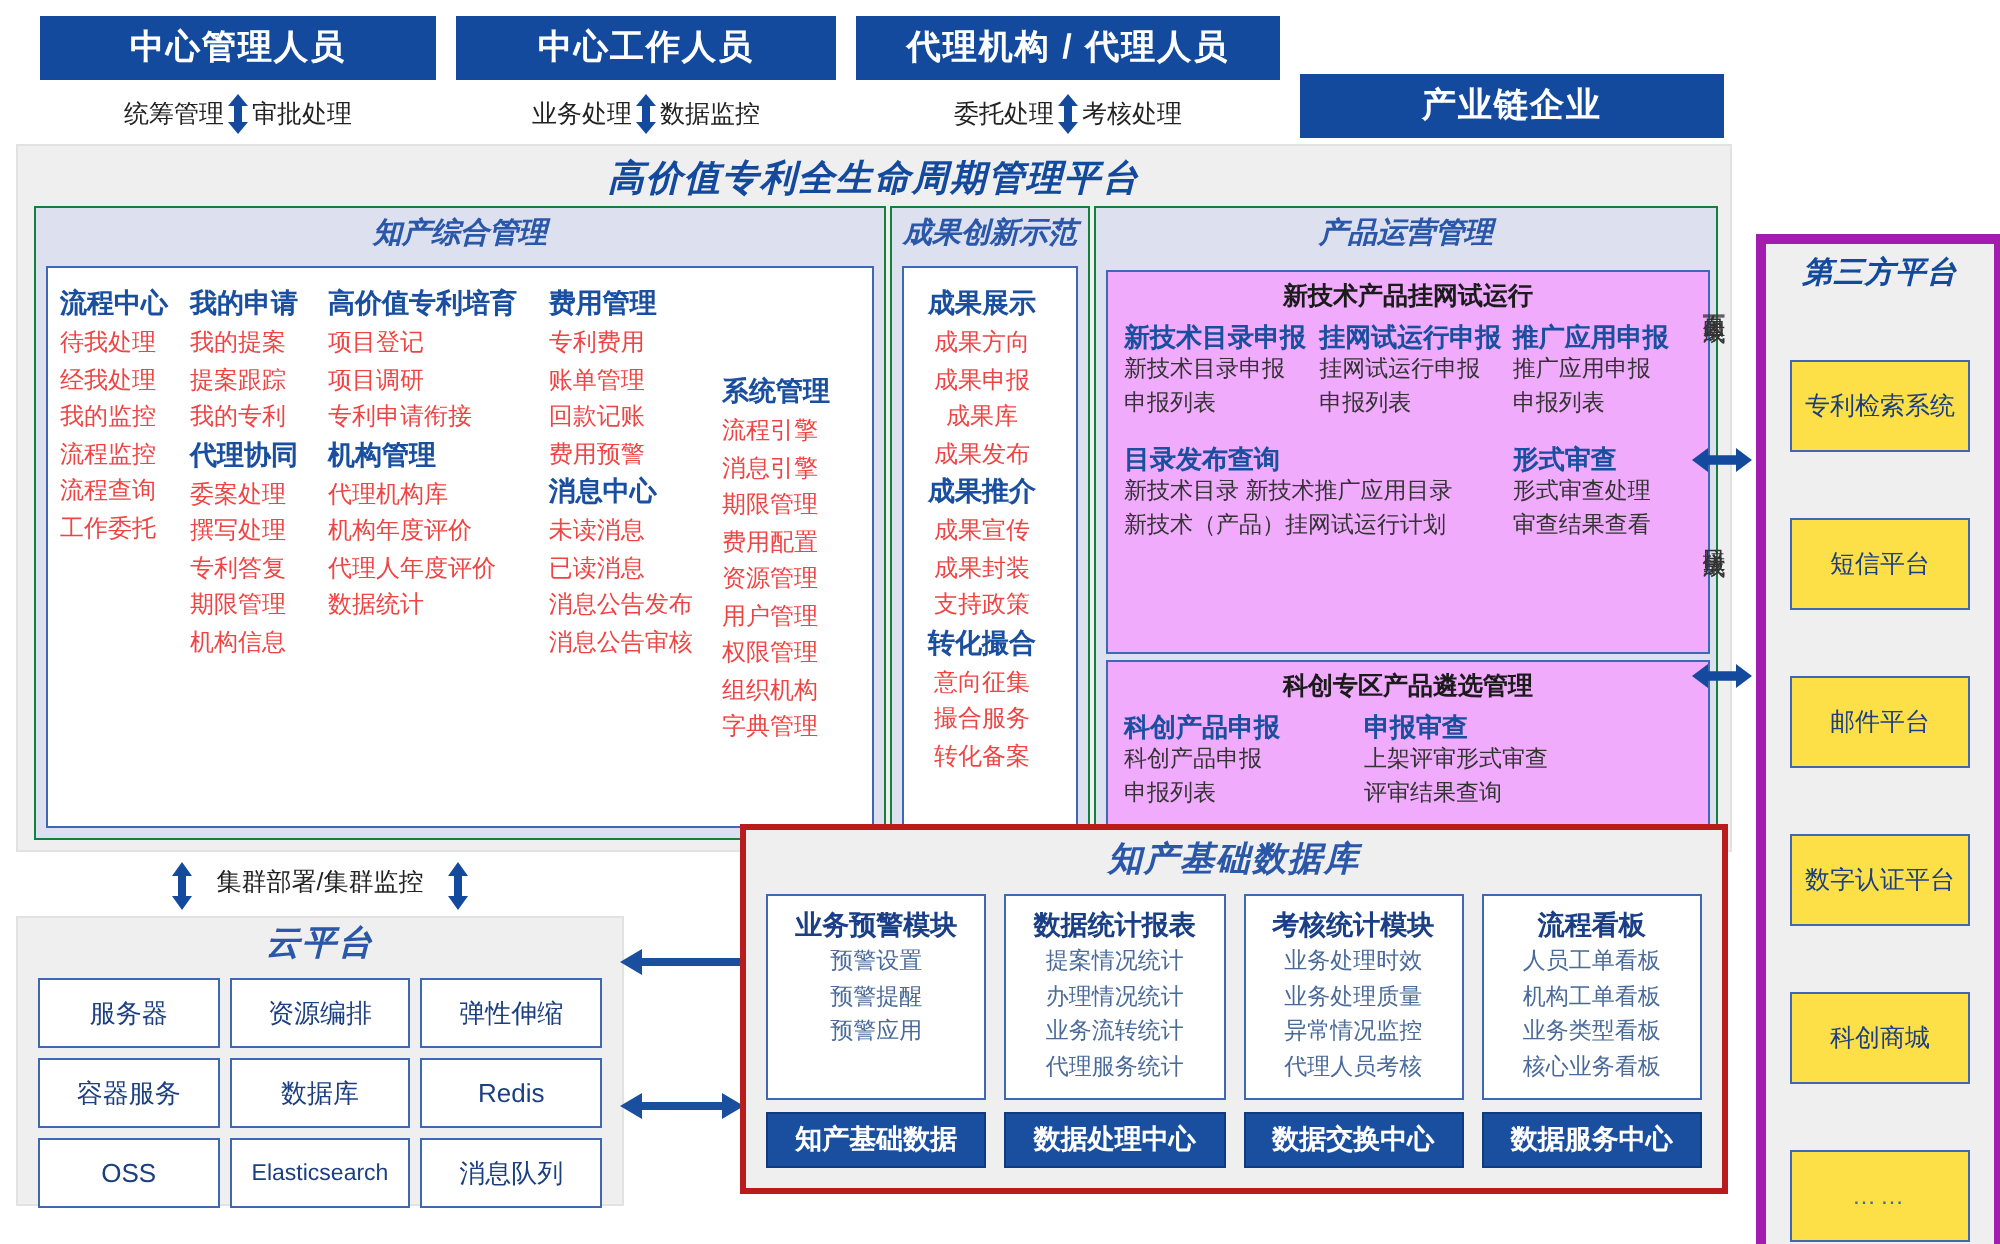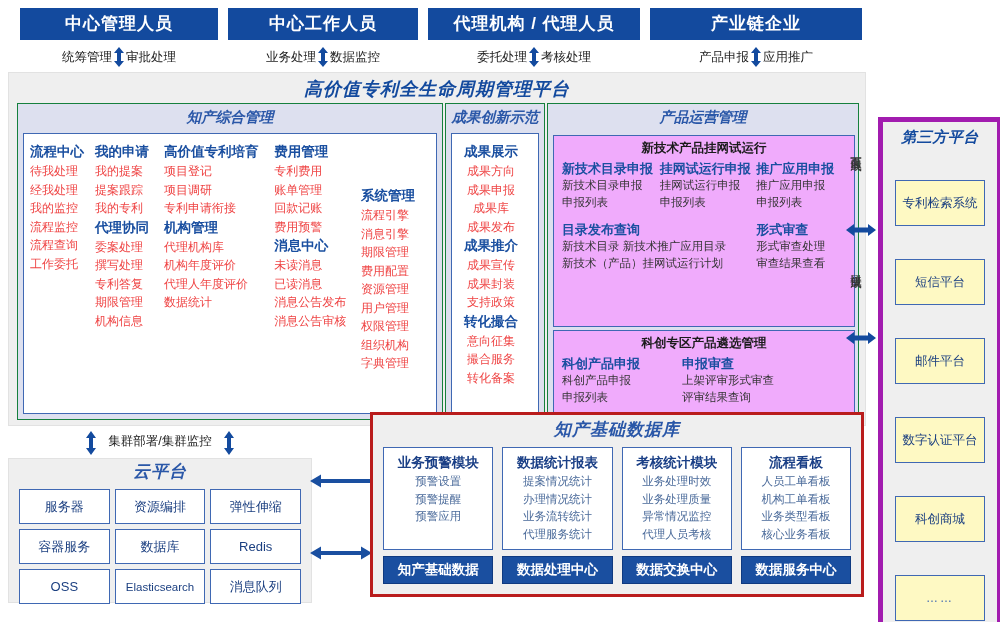--- a/index.html
+++ b/index.html
@@ -83,21 +83,21 @@
   .third{
     position:absolute;left:878px;top:72px;width:114px;height:543px;
     background:#efefef;border:5px solid #a21caf;margin-top:45px;
   }
   .third-title{
     text-align:center;font-size:15px;font-weight:bold;font-style:italic;
     color:#134a9e;line-height:30px;letter-spacing:.5px;
   }
   .tp-box{
     position:absolute;left:12px;width:88px;height:44px;
-    background:#fef9c3;border:1.5px solid #3f68b3;
+    background:#fde047;border:1.5px solid #3f68b3;
     display:flex;align-items:center;justify-content:center;
     font-size:12.5px;color:#1b3f80;
   }
   .tp-box.dots{color:#3f68b3;letter-spacing:2px;font-size:12px;}
 
   
   .vlabel{
     position:absolute;width:14px;text-align:center;
     font-size:11.5px;color:#333;line-height:14px;
     writing-mode:vertical-rl;text-orientation:upright;
@@ -196,21 +196,21 @@
       <div class="role-sub">
         <span class="lbl">委托处理</span>
         <span class="vv-arrow">
           <svg width="14" height="20" viewBox="0 0 14 20">
               <path d="M7 0 L12 6 L9 6 L9 14 L12 14 L7 20 L2 14 L5 14 L5 6 L2 6 Z" fill="#134a9e"></path>
             </svg>
         </span>
         <span class="lbl">考核处理</span>
       </div>
     </div>
-    <div class="role" style="left:650px;width:212px;">
+    <div class="role" style="left:650px;width:212px;margin-top:29px;">
       <div class="role-bar">产业链企业</div>
       <div class="role-sub">
         <span class="lbl">产品申报</span>
         <span class="vv-arrow">
           <svg width="14" height="20" viewBox="0 0 14 20">
               <path d="M7 0 L12 6 L9 6 L9 14 L12 14 L7 20 L2 14 L5 14 L5 6 L2 6 Z" fill="#134a9e"></path>
             </svg>
         </span>
         <span class="lbl">应用推广</span>
       </div>

